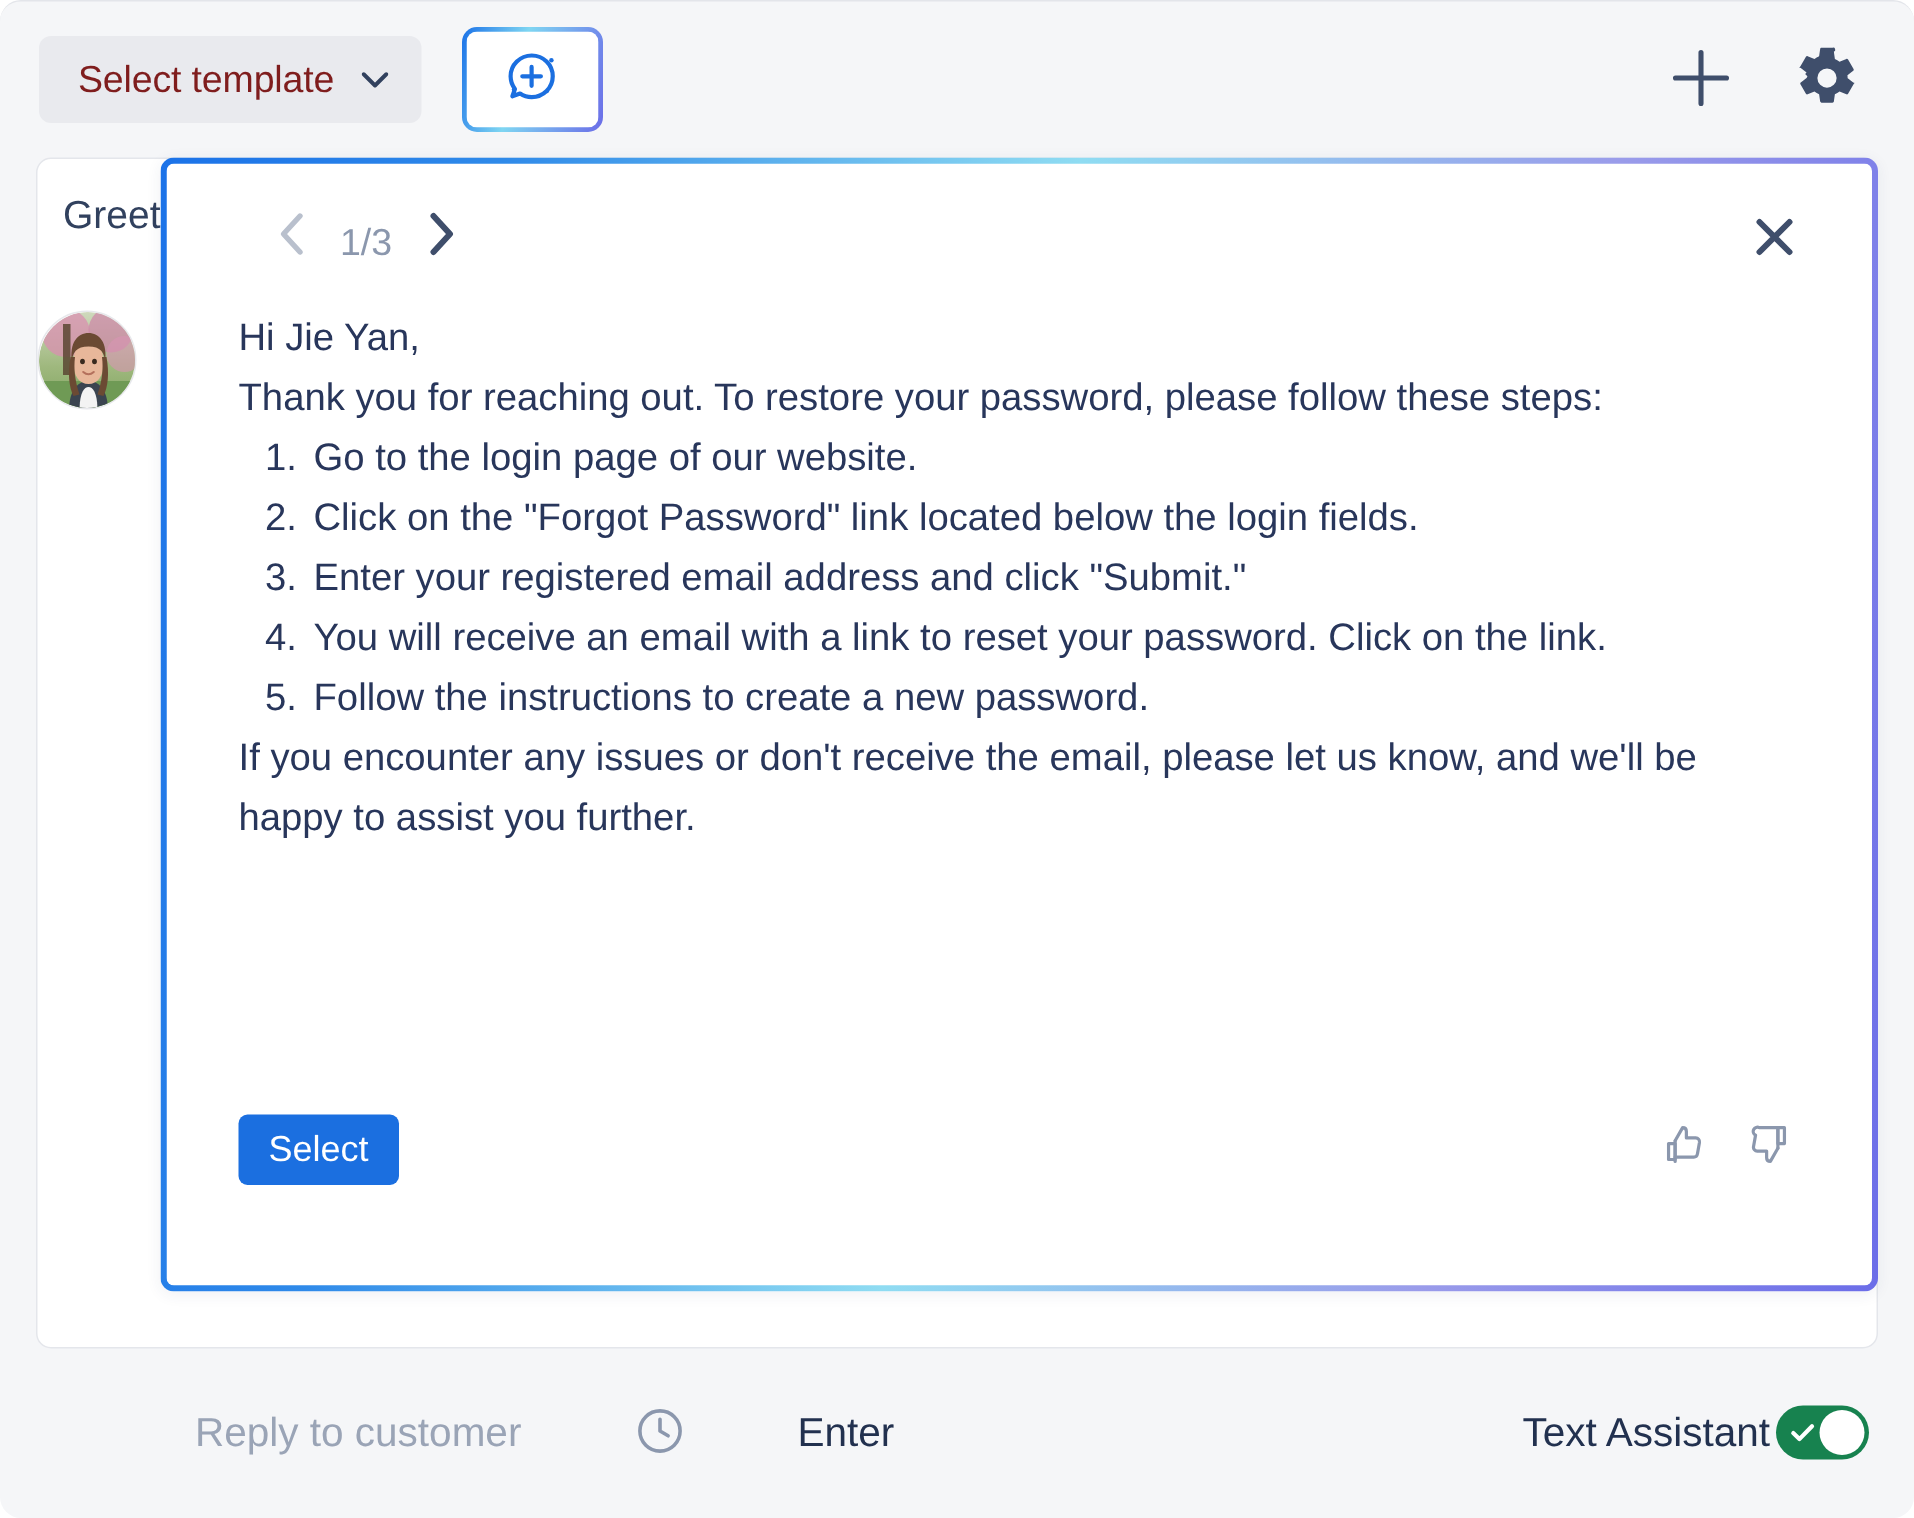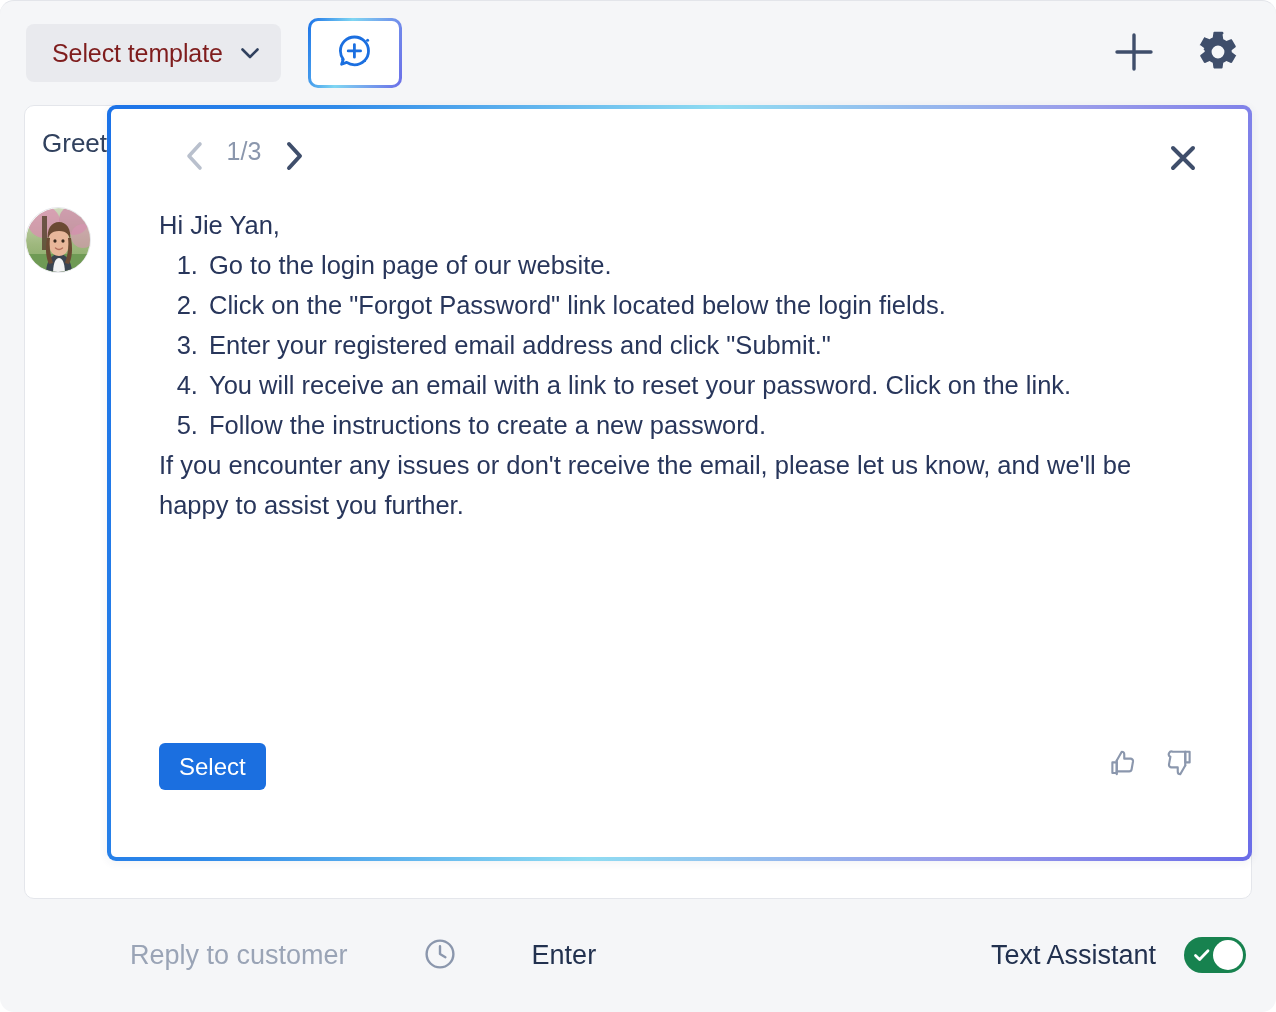--- a/index.html
+++ b/index.html
@@ -108,21 +108,21 @@
     border: 4px solid transparent;
     box-shadow: 0 2px 10px rgba(40,60,100,0.07);
   }
   .modal-head {
     position: relative;
     height: 96px;
   }
   .nav-group {
     position: absolute;
     left: 63px; top: 28px;
-    display: flex; align-items: flex-start;
+    display: flex; align-items: flex-end;
   }
   .nav-btn {
     background: none; border: none; cursor: pointer;
     padding: 0;
     width: 40px; height: 40px;
     display: flex; align-items: center; justify-content: center;
   }
   .nav-count {
     font-size: 25px;
     color: #8b97ad;
@@ -209,21 +209,21 @@
   .cancel-btn {
     background: none; border: none; cursor: pointer;
     font-size: 27px;
     color: #22314f;
     font-family: "Liberation Sans", sans-serif;
     padding: 0;
     margin-left: 72px;
     white-space: nowrap;
   }
   .bottom-spacer { flex: 1; }
-  .assistant-group { display: flex; align-items: center; gap: 28px; }
+  .assistant-group { display: flex; align-items: center; gap: 4px; }
   .assistant-label {
     font-size: 27px;
     color: #22314f;
     white-space: nowrap;
   }
   .toggle {
     width: 62px; height: 36px;
     border-radius: 18px;
     background: #17824f;
     position: relative;
@@ -351,20 +351,21 @@
         <span>
           <svg width="28" height="28" viewBox="0 0 28 28" fill="none">
             <path d="M4 4 L24 24 M24 4 L4 24" stroke="#3f4e6b" stroke-width="4" stroke-linecap="round"></path>
           </svg>
         </span>
       </button>
     </div>
 
     <div class="modal-body">
       <p>Hi Jie Yan,</p>
+      <p>Thank you for reaching out. To restore your password, please follow these steps:</p>
       <ol>
         <li>Go to the login page of our website.</li>
         <li>Click on the "Forgot Password" link located below the login fields.</li>
         <li>Enter your registered email address and click "Submit."</li>
         <li>You will receive an email with a link to reset your password. Click on the link.</li>
         <li>Follow the instructions to create a new password.</li>
       </ol>
       <p>If you encounter any issues or don't receive the email, please let us know, and we'll be happy to assist you further.</p>
       <div class="sig-gap"></div>
     </div>

